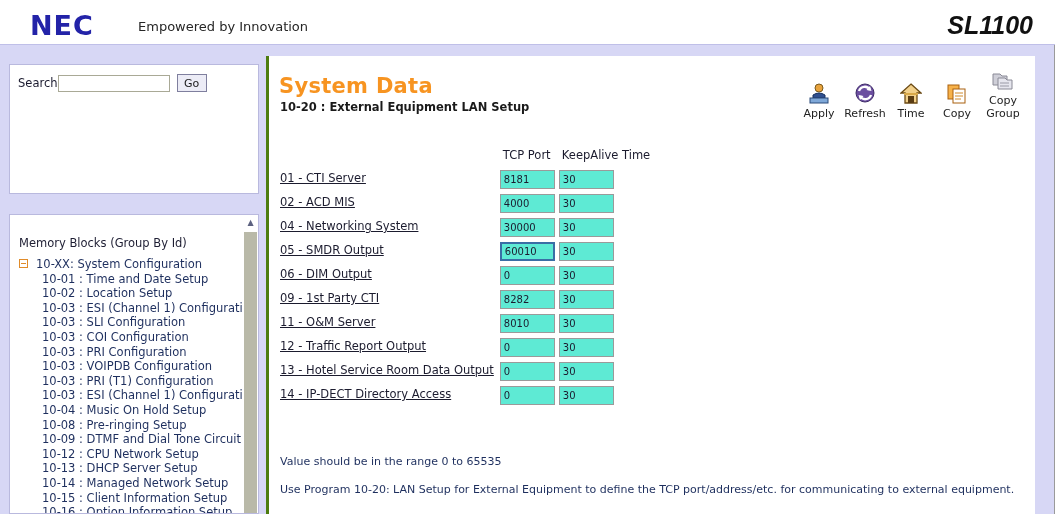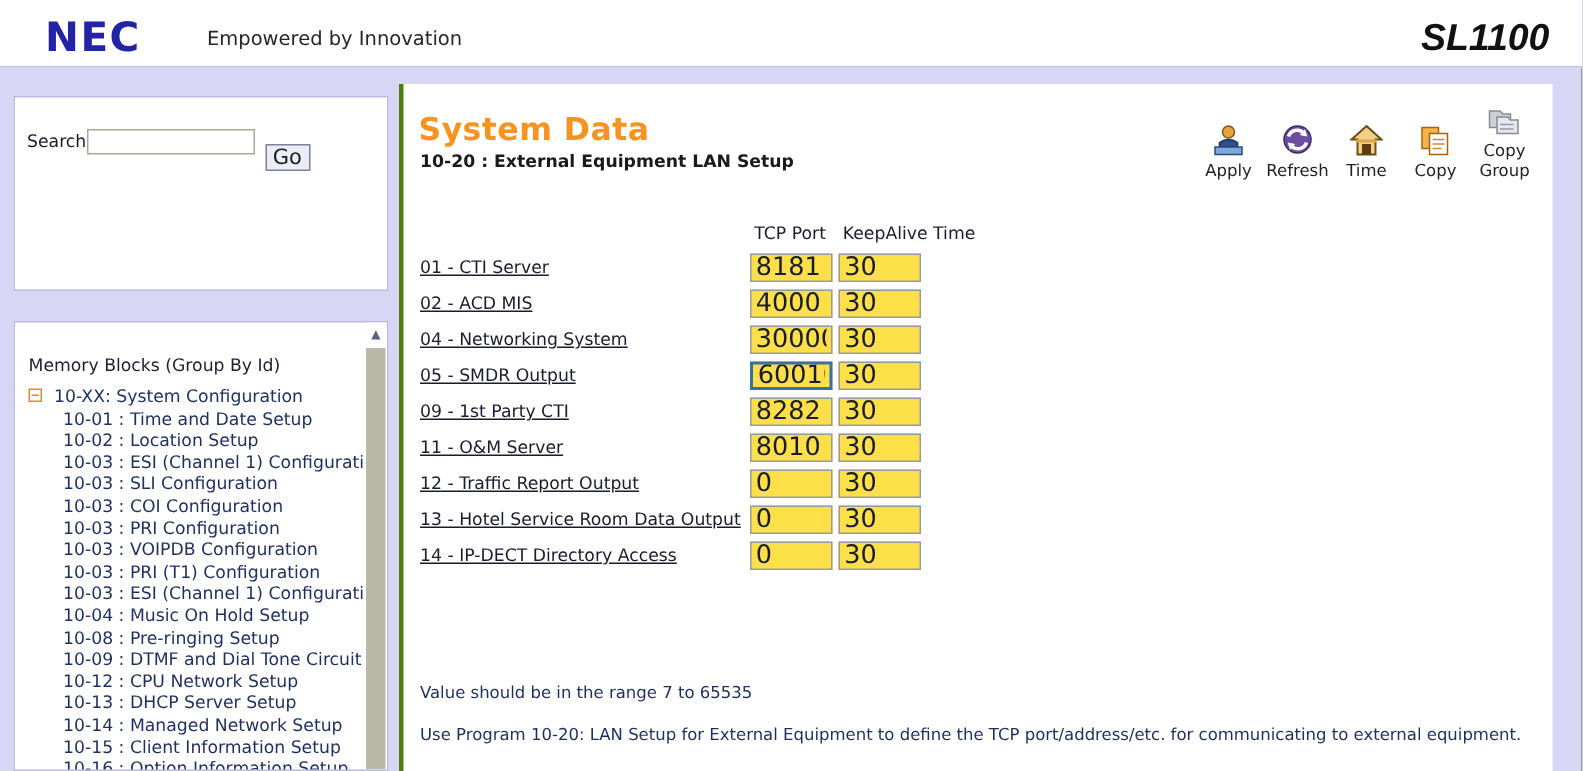--- a/index.html
+++ b/index.html
@@ -63,29 +63,28 @@
     width: 112px; height: 17px;
     border: 1px solid #a9a996;
     background: #ffffff;
     font-size: 11px;
     padding: 0 2px;
     font-family: "DejaVu Sans", sans-serif;
   }
   .go-button {
     margin-left: 7px;
     width: 30px; height: 18px;
-    font-size: 14px;
+    font-size: 11px;
     background: #ececf6;
     border: 1px solid #7f7f9e;
     color: #1b1b1b;
     cursor: pointer;
     line-height: 15px;
     padding: 0;
     font-family: "DejaVu Sans", sans-serif;
-    margin-top: 22px;
   }
 
   .tree-panel {
     position: absolute; left: 9px; top: 214px;
     width: 250px; height: 300px;
     background: #ffffff;
     border: 1px solid #b9b9de;
     overflow: hidden;
   }
   .tree-title {
@@ -207,22 +206,22 @@
     font-size: 11.5px;
     color: #1b1b2e;
     white-space: nowrap;
     padding-right: 6px !important;
     height: 24px;
     text-decoration: underline;
   }
   .num-input {
     width: 55px; height: 19px;
     border: 1px solid #9a9a9a;
-    background: #fde047;
-    font-size: 17px;
+    background: #5eead4;
+    font-size: 10px;
     color: #1b1b2e;
     padding: 0 3px;
     font-family: "DejaVu Sans", sans-serif;
   }
   .num-input.focused {
     border: 2px solid #3a6ea5;
   }
   .cell-pad { padding-right: 4px !important; }
 
   .hint {
@@ -383,20 +382,25 @@
             <td class="row-label">04 - Networking System</td>
             <td class="cell-pad"><input type="text" class="num-input" value="30000" style=""></td>
             <td><input type="text" class="num-input" value="30" style=""></td>
           </tr>
           <tr>
             <td class="row-label">05 - SMDR Output</td>
             <td class="cell-pad"><input type="text" class="num-input focused" value="60010" style=""></td>
             <td><input type="text" class="num-input" value="30" style=""></td>
           </tr>
           <tr>
+            <td class="row-label">06 - DIM Output</td>
+            <td class="cell-pad"><input type="text" class="num-input" value="0" style=""></td>
+            <td><input type="text" class="num-input" value="30" style=""></td>
+          </tr>
+          <tr>
             <td class="row-label">09 - 1st Party CTI</td>
             <td class="cell-pad"><input type="text" class="num-input" value="8282" style=""></td>
             <td><input type="text" class="num-input" value="30" style=""></td>
           </tr>
           <tr>
             <td class="row-label">11 - O&amp;M Server</td>
             <td class="cell-pad"><input type="text" class="num-input" value="8010" style=""></td>
             <td><input type="text" class="num-input" value="30" style=""></td>
           </tr>
           <tr>
@@ -410,17 +414,17 @@
             <td><input type="text" class="num-input" value="30" style=""></td>
           </tr>
           <tr>
             <td class="row-label">14 - IP-DECT Directory Access</td>
             <td class="cell-pad"><input type="text" class="num-input" value="0" style=""></td>
             <td><input type="text" class="num-input" value="30" style=""></td>
           </tr>
         </tbody>
     </table>
 
-    <div class="hint">Value should be in the range 7 to 65535</div>
+    <div class="hint">Value should be in the range 0 to 65535</div>
     <div class="note">Use Program 10-20: LAN Setup for External Equipment to define the TCP port/address/etc. for communicating to external equipment.</div>
 
   </div>
 </div>
 
 </body></html>

